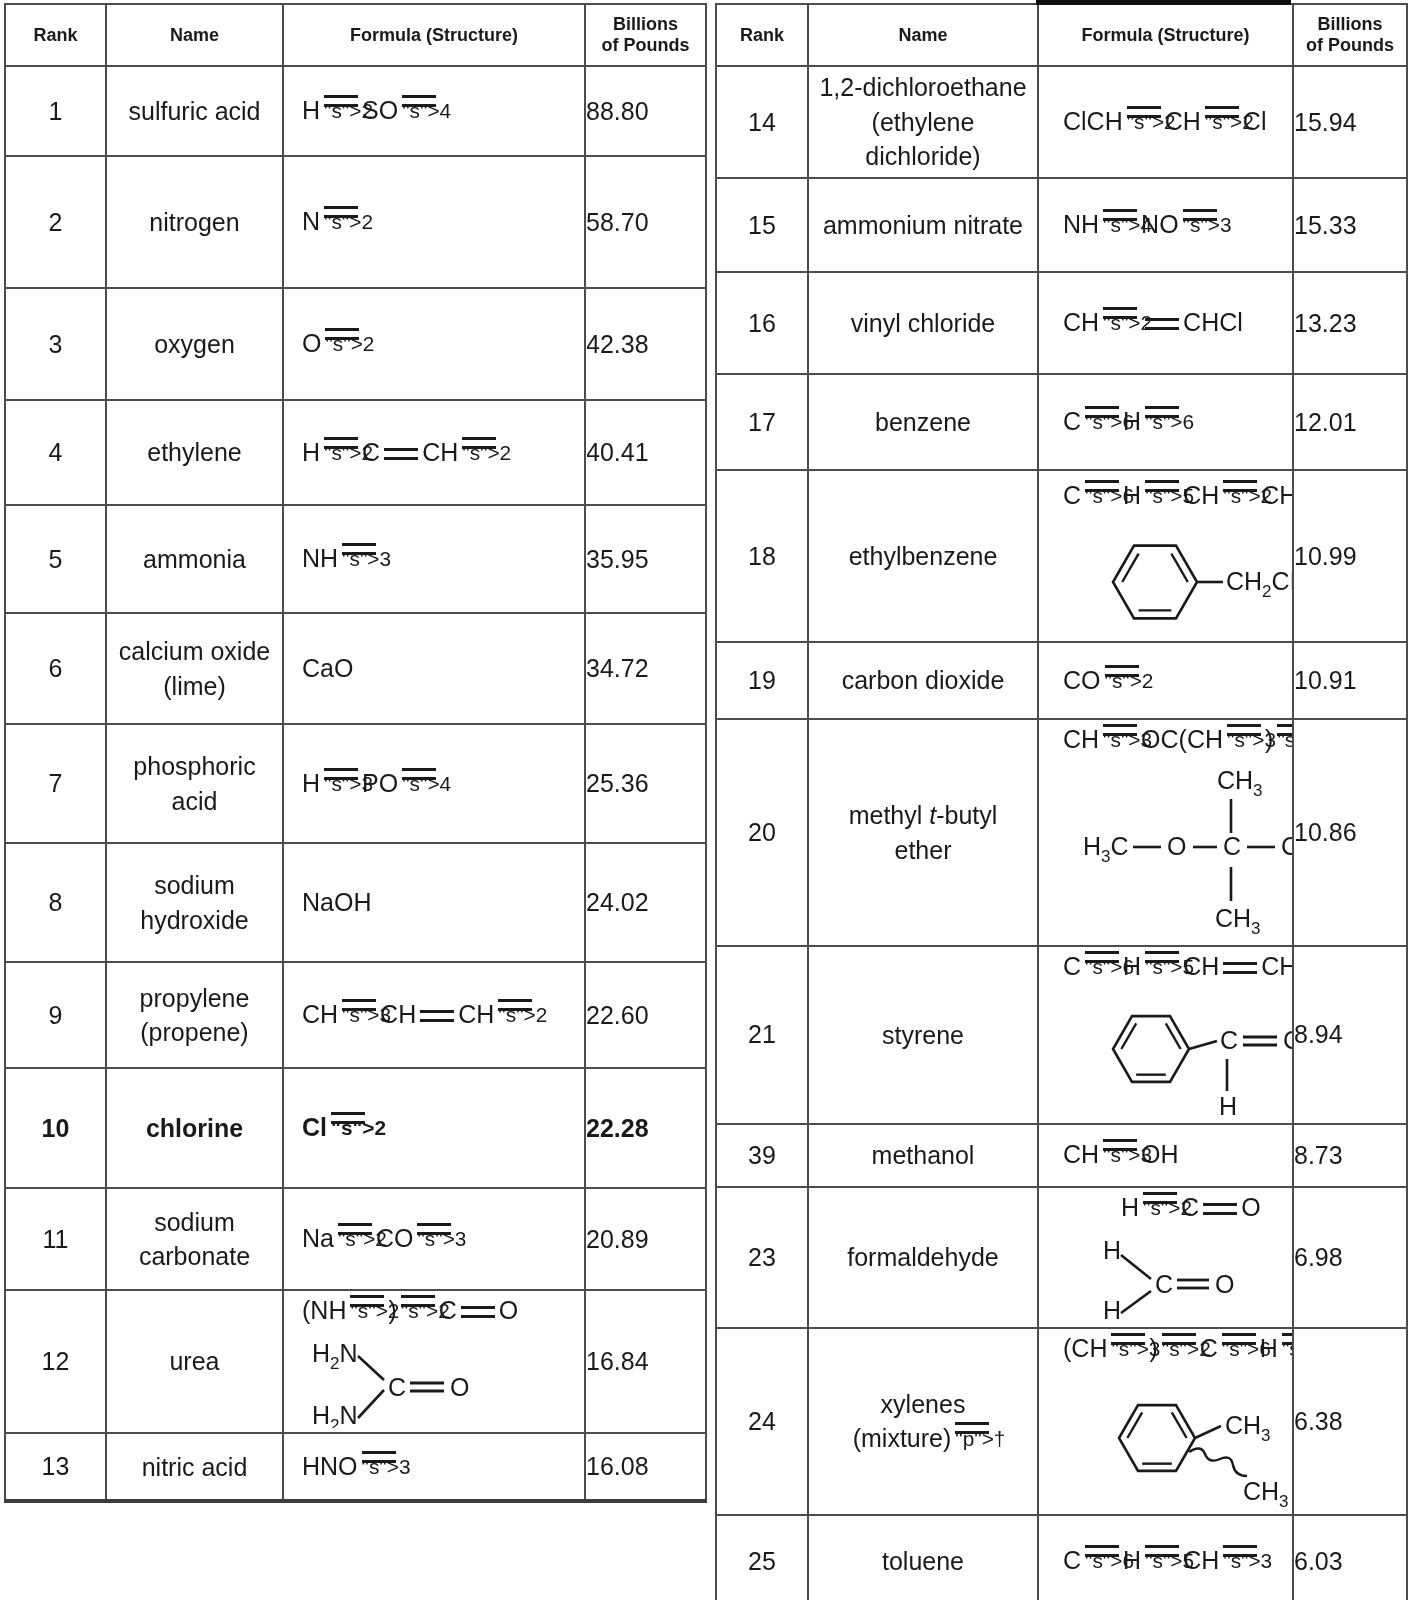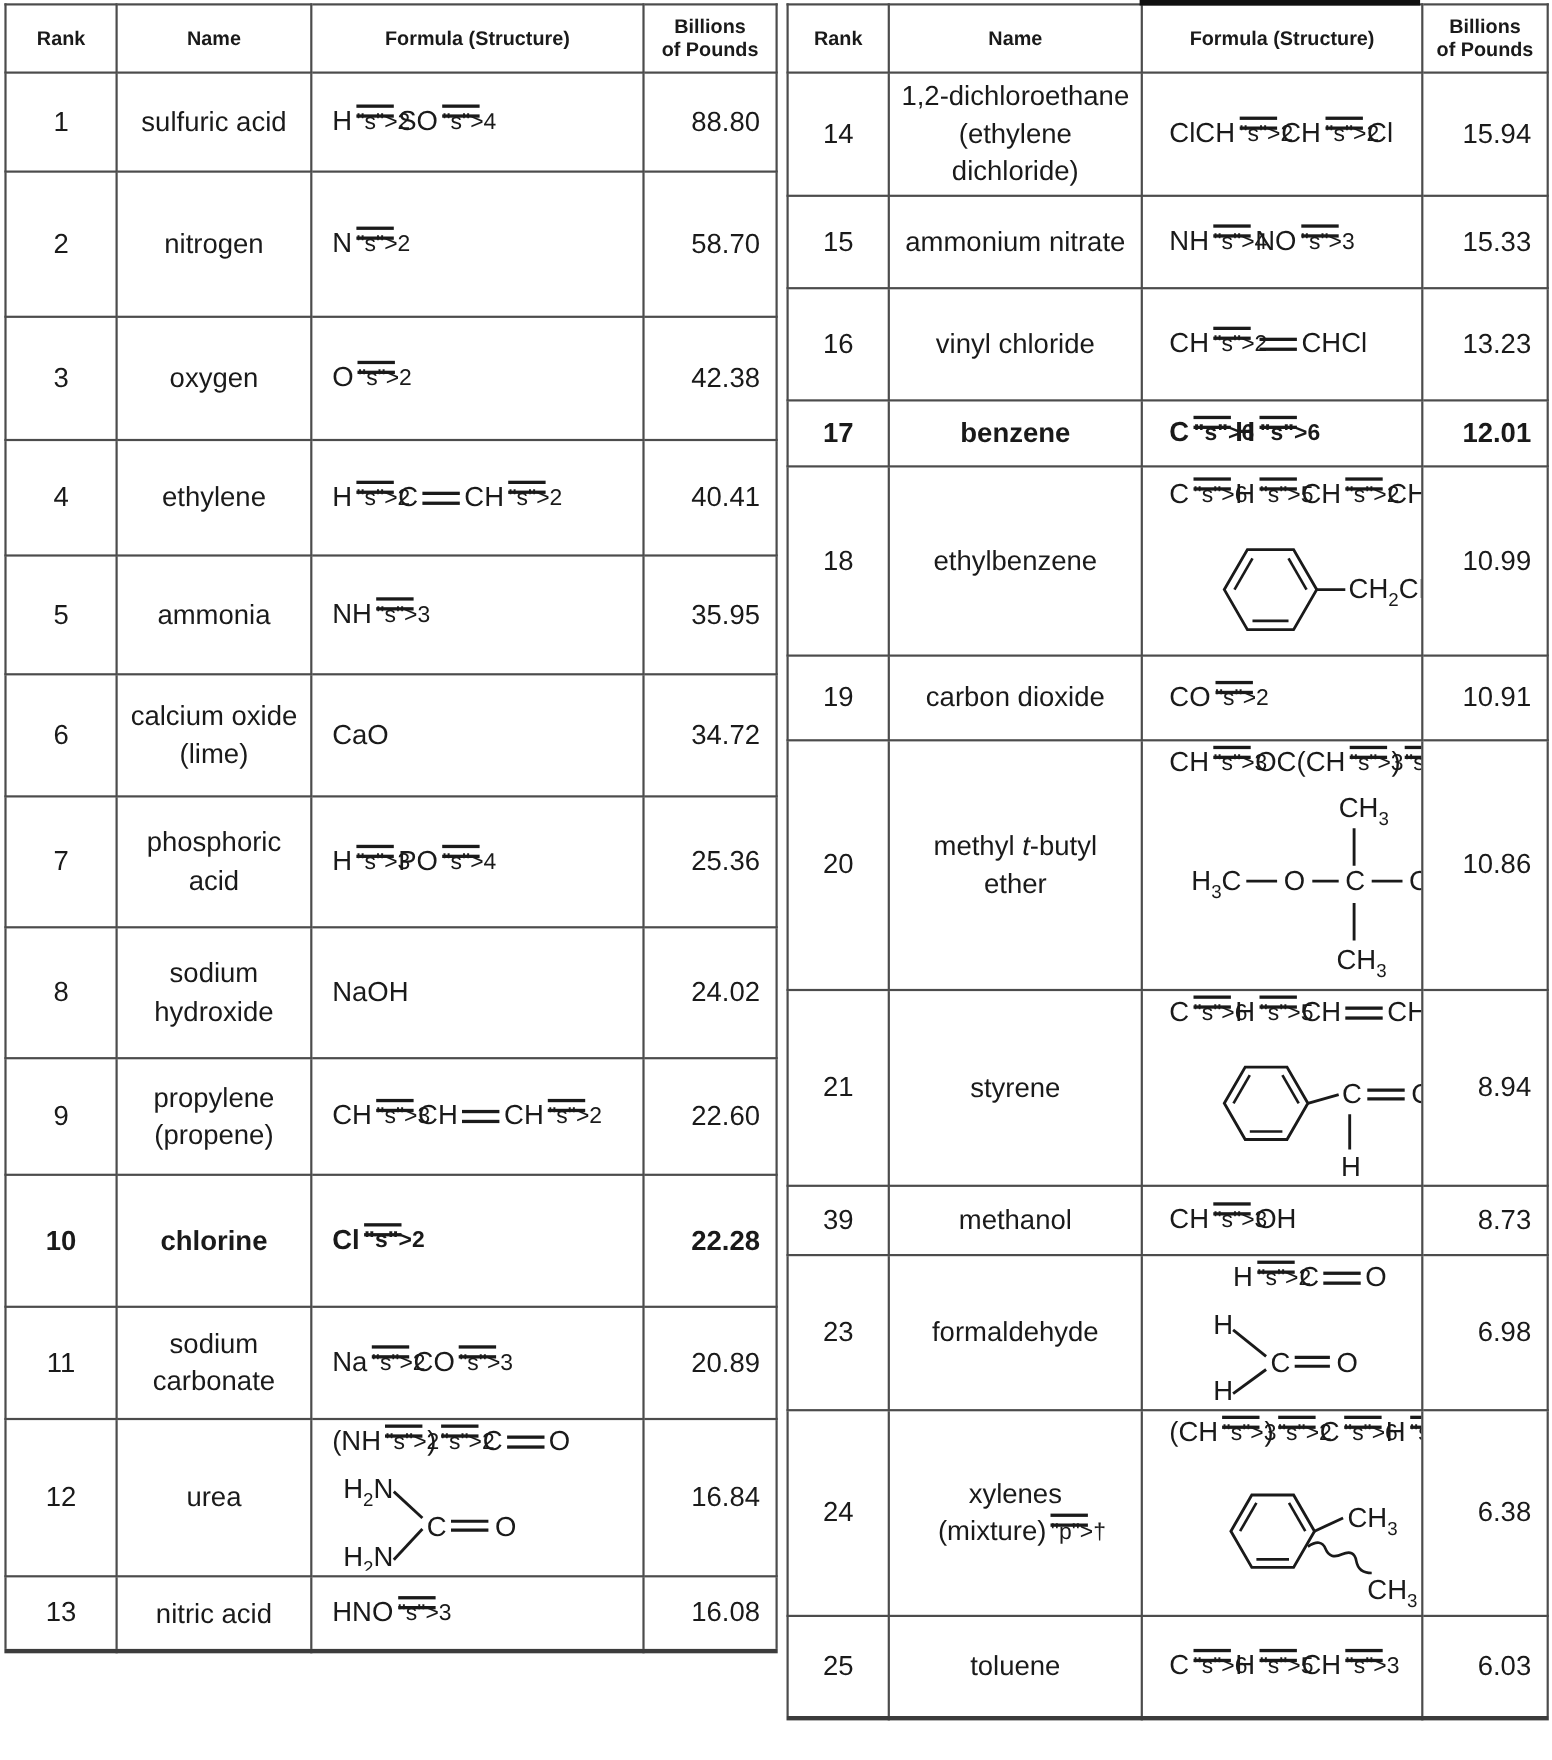--- a/index.html
+++ b/index.html
@@ -20,21 +20,21 @@
   th, td { border:2px solid #4c4c4c; overflow:hidden; }
   th {
     font-weight:bold; font-size:18px; text-align:center; vertical-align:middle;
     line-height:1.16; padding:6px 4px; white-space:pre-line;
   }
   td { font-size:25px; vertical-align:middle; padding:4px 0; }
   td.rank { text-align:center; }
   td.name { text-align:center; line-height:1.38; white-space:pre-line; padding:0 6px; }
   td.formula { padding-left:18px; }
   .t1 td.formula { padding-left:24px; }
-  td.pounds { text-align:right; padding-right:14px;border-radius:19px; }
+  td.pounds { padding-right:14px;border-radius:19px; }
   .stack { display:flex; flex-direction:column; justify-content:center; gap:6px; }
   .fline { line-height:1.25; white-space:nowrap; }
   svg.structure { display:block; }
   .db {
     display:inline-block; width:34px; height:12px; box-sizing:border-box;
     border-top:3px solid #1a1a1a; border-bottom:3px solid #1a1a1a;
     vertical-align:1px; margin:0 4px;
   }
 </style>
 </head>
@@ -220,41 +220,41 @@
           <tr style="height: 112px;">
             <td class="rank">14</td>
             <td class="name">1,2-dichloroethane<br>(ethylene dichloride)</td>
             <td class="formula">
               <div class="stack">
                 <div class="fline">ClCH<sub class<span="" class="db">"s"&gt;2</sub>CH<sub class<span="" class="db">"s"&gt;2</sub>Cl</div>
               </div>
             </td>
             <td class="pounds">15.94</td>
           </tr>
-          <tr style="height: 84px;">
+          <tr style="height: 94px;">
             <td class="rank">15</td>
             <td class="name">ammonium nitrate</td>
             <td class="formula">
               <div class="stack">
                 <div class="fline">NH<sub class<span="" class="db">"s"&gt;4</sub>NO<sub class<span="" class="db">"s"&gt;3</sub></div>
               </div>
             </td>
             <td class="pounds">15.33</td>
           </tr>
           <tr style="height: 102px;">
             <td class="rank">16</td>
             <td class="name">vinyl chloride</td>
             <td class="formula">
               <div class="stack">
                 <div class="fline">CH<sub class<span="" class="db">"s"&gt;2</sub><span class="db"></span>CHCl</div>
               </div>
             </td>
             <td class="pounds">13.23</td>
           </tr>
-          <tr style="height: 60px; font-weight: bold;">
+          <tr style="height: 96px;">
             <td class="rank">17</td>
             <td class="name">benzene</td>
             <td class="formula">
               <div class="stack">
                 <div class="fline">C<sub class<span="" class="db">"s"&gt;6</sub>H<sub class<span="" class="db">"s"&gt;6</sub></div>
               </div>
             </td>
             <td class="pounds">12.01</td>
           </tr>
           <tr style="height: 172px;">

